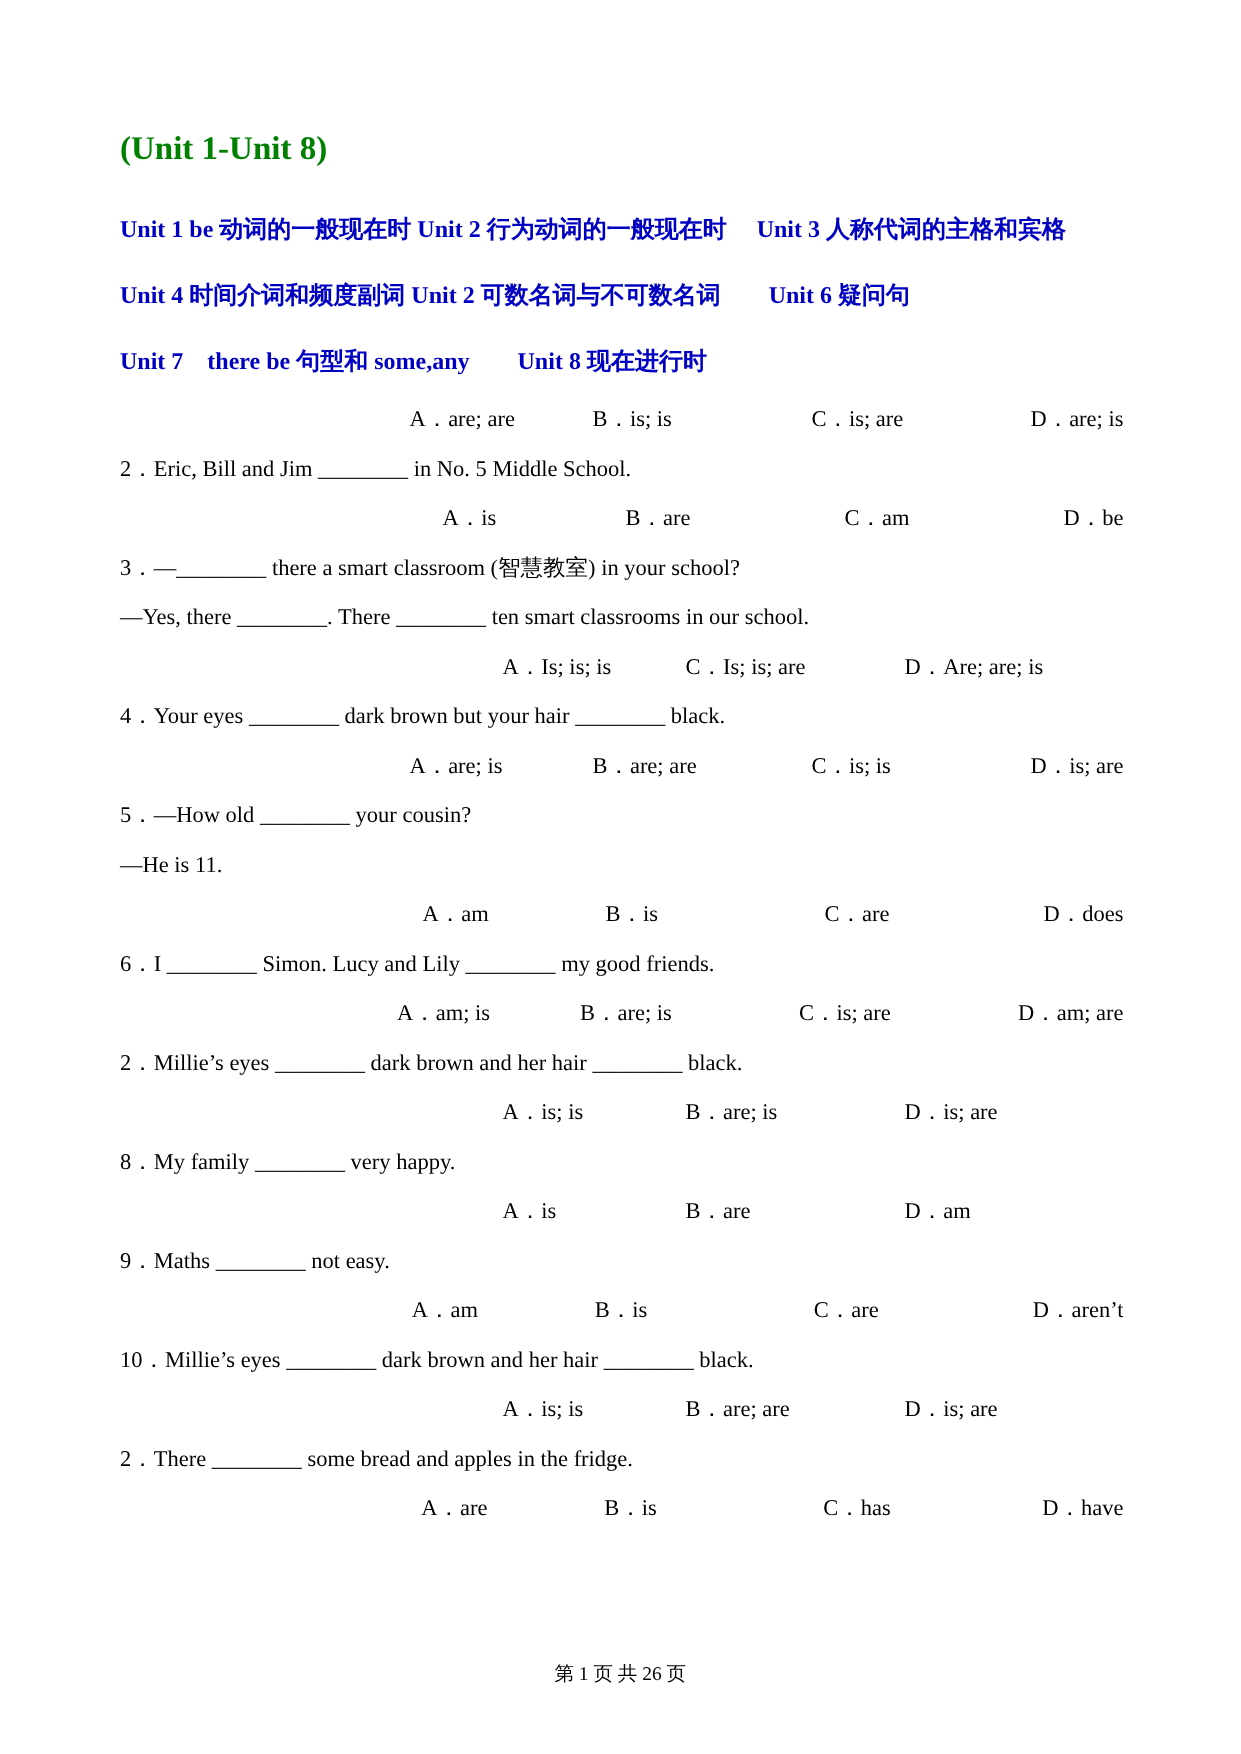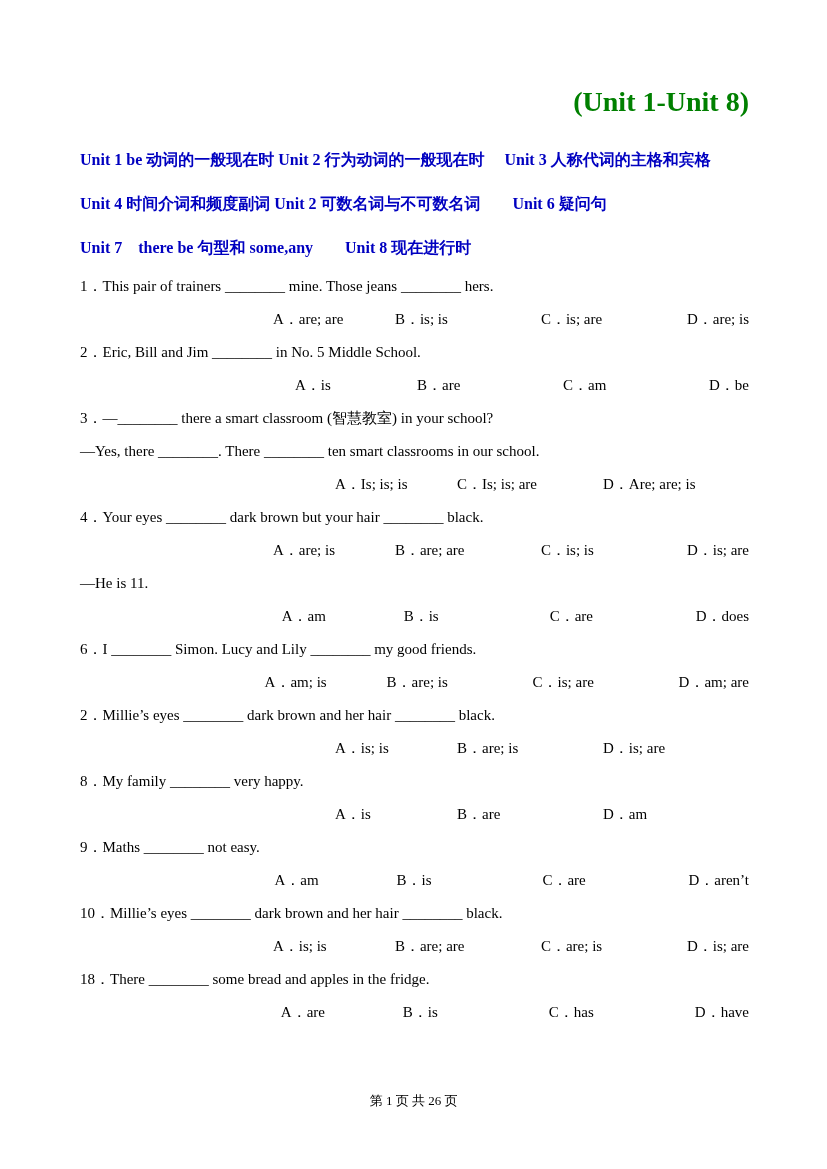--- a/index.html
+++ b/index.html
@@ -18,23 +18,23 @@
   .title {
     margin: 0 0 20px 0;
     text-align: center;
     color: #ff0000;
     font-size: 25px;
     font-weight: bold;
     letter-spacing: 1px;
   }
   .subtitle {
     margin: 0 0 20px 0;
-    text-align: right;
+    text-align: left;
     color: #008000;
-    font-size: 28px;
+    font-size: 22px;
     font-weight: bold;
   }
   .unit-headers { margin: 0 0 0 0; }
   .unit-line {
     color: #0000c0;
     font-weight: bold;
     font-size: 16px;
     line-height: 44px;
     white-space: nowrap;
   }
@@ -50,42 +50,39 @@
     justify-content: flex-end;
   }
   .opt { white-space: nowrap; }
   .opt:nth-child(1) { width: 122px; }
   .opt:nth-child(2) { width: 146px; }
   .opt:nth-child(3) { width: 146px; }
   .footer {
     position: absolute;
     left: 0;
     right: 0;
-    bottom: 59px;
+    bottom: 44px;
     text-align: center;
     font-size: 13px;
     color: #000000;
     font-family: "Liberation Serif", serif;
   }
 </style>
 </head>
 <body>
 
 <div class="page">
   <h2 class="subtitle">(Unit 1-Unit 8)</h2>
   <div class="unit-headers">
       <div class="unit-line">Unit 1 be 动词的一般现在时 Unit 2 行为动词的一般现在时　 Unit 3 人称代词的主格和宾格</div>
       <div class="unit-line">Unit 4 时间介词和频度副词 Unit 2 可数名词与不可数名词　　Unit 6 疑问句</div>
       <div class="unit-line">Unit 7　there be 句型和 some,any　　Unit 8 现在进行时</div>
     </div>
   <div class="questions">
   <div class="question">
-    <div class="q-lines">
-          <div class="qline">1．This pair of trainers ________ mine. Those jeans ________ hers.</div>
-        </div>
     <div class="opts">
           <span class="opt">A．are; are</span>
           <span class="opt">B．is; is</span>
           <span class="opt">C．is; are</span>
           <span class="opt">D．are; is</span>
         </div>
   </div>
 
   <div class="question">
     <div class="q-lines">
@@ -118,20 +115,21 @@
     <div class="opts">
           <span class="opt">A．are; is</span>
           <span class="opt">B．are; are</span>
           <span class="opt">C．is; is</span>
           <span class="opt">D．is; are</span>
         </div>
   </div>
 
   <div class="question">
     <div class="q-lines">
+          <div class="qline">5．—How old ________ your cousin?</div>
           <div class="qline">—He is 11.</div>
         </div>
     <div class="opts">
           <span class="opt">A．am</span>
           <span class="opt">B．is</span>
           <span class="opt">C．are</span>
           <span class="opt">D．does</span>
         </div>
   </div>
 
@@ -181,28 +179,27 @@
         </div>
   </div>
 
   <div class="question">
     <div class="q-lines">
           <div class="qline">10．Millie’s eyes ________ dark brown and her hair ________ black.</div>
         </div>
     <div class="opts">
           <span class="opt">A．is; is</span>
           <span class="opt">B．are; are</span>
-          <span class="opt">C．are; is</span>
           <span class="opt">D．is; are</span>
         </div>
   </div>
 
   <div class="question">
     <div class="q-lines">
-          <div class="qline">18．There ________ some bread and apples in the fridge.</div>
+          <div class="qline">2．There ________ some bread and apples in the fridge.</div>
         </div>
     <div class="opts">
           <span class="opt">A．are</span>
           <span class="opt">B．is</span>
           <span class="opt">C．has</span>
           <span class="opt">D．have</span>
         </div>
   </div>
 </div>
   <div class="footer">第 1 页 共 26 页</div>

